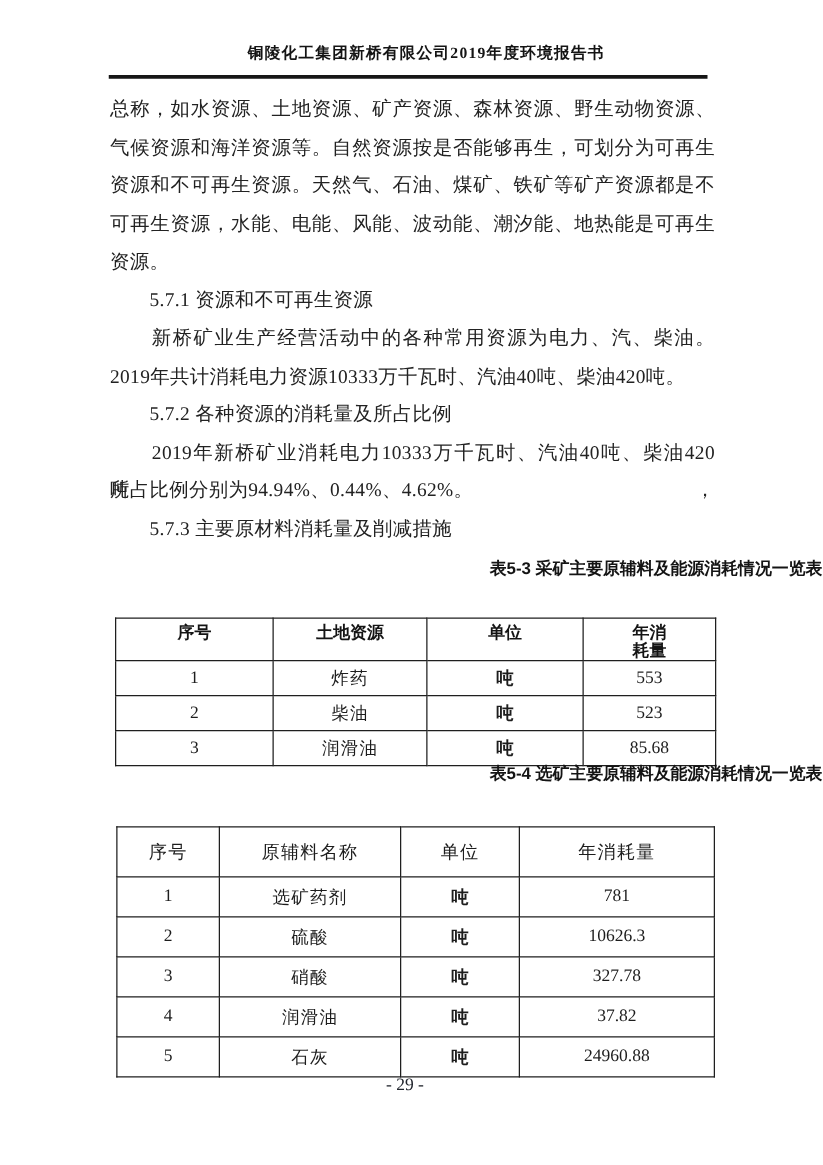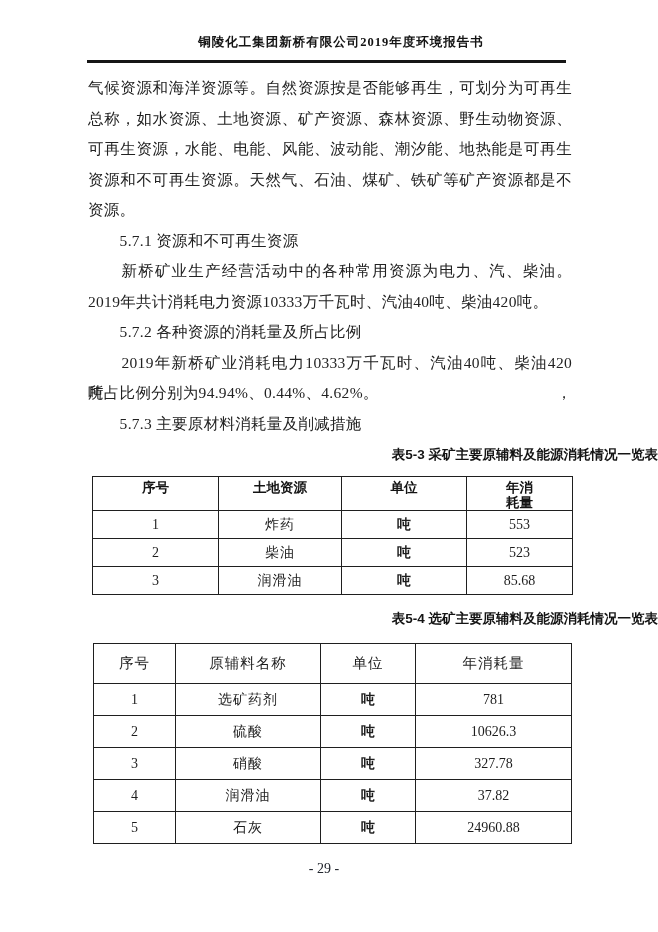--- a/index.html
+++ b/index.html
@@ -28,21 +28,21 @@
   .line.j { text-align:justify; text-align-last:justify; text-justify:inter-character; }
   
   .tbl-caption {
     position:absolute; left:0; width:658px; text-align:right;
     font-family:"Liberation Sans","DejaVu Sans",sans-serif;
     font-weight:bold; font-size:13.5px; color:#141414; line-height:18px;
   }
   .cap1 { top:446px; }
   .cap2 { top:610px; }
   
-  table { border-collapse:collapse; table-layout:fixed; position:absolute; }
+  table { border-collapse:collapse; table-layout:fixed; position:absolute;margin-top:18px; }
   .t1 { left:92px; top:476px; width:480px; }
   .t2 { left:93px; top:643px; width:478px; }
   th, td { border:1.5px solid #1f1f1f; padding:0; text-align:center; overflow:hidden; }
   .t1 th {
     height:30px; vertical-align:top; padding-top:3px;
     font-family:"Liberation Sans","DejaVu Sans",sans-serif;
     font-weight:bold; font-size:13.5px; line-height:15px; color:#141414;
   }
   .t1 td { height:27px; font-size:14px; vertical-align:middle; color:#1d1d1d; }
   .t2 th {
@@ -61,24 +61,24 @@
 </style>
 </head>
 <body>
 
 <div class="page">
 
   <div class="doc-header">铜陵化工集团新桥有限公司2019年度环境报告书</div>
   <div class="header-rule"></div>
 
   <div class="body-text">
+    <div class="line j">总称，如水资源、土地资源、矿产资源、森林资源、野生动物资源、</div>
     <div class="line j">气候资源和海洋资源等。自然资源按是否能够再生，可划分为可再生</div>
-    <div class="line j">总称，如水资源、土地资源、矿产资源、森林资源、野生动物资源、</div>
+    <div class="line j">资源和不可再生资源。天然气、石油、煤矿、铁矿等矿产资源都是不</div>
     <div class="line j">可再生资源，水能、电能、风能、波动能、潮汐能、地热能是可再生</div>
-    <div class="line j">资源和不可再生资源。天然气、石油、煤矿、铁矿等矿产资源都是不</div>
     <div class="line">资源。</div>
     <div class="line">　　5.7.1 资源和不可再生资源</div>
     <div class="line j">　　新桥矿业生产经营活动中的各种常用资源为电力、汽、柴油。</div>
     <div class="line">2019年共计消耗电力资源10333万千瓦时、汽油40吨、柴油420吨。</div>
     <div class="line">　　5.7.2 各种资源的消耗量及所占比例</div>
     <div class="line j">　　2019年新桥矿业消耗电力10333万千瓦时、汽油40吨、柴油420吨，</div>
     <div class="line">所占比例分别为94.94%、0.44%、4.62%。</div>
     <div class="line">　　5.7.3 主要原材料消耗量及削减措施</div>
   </div>
 

